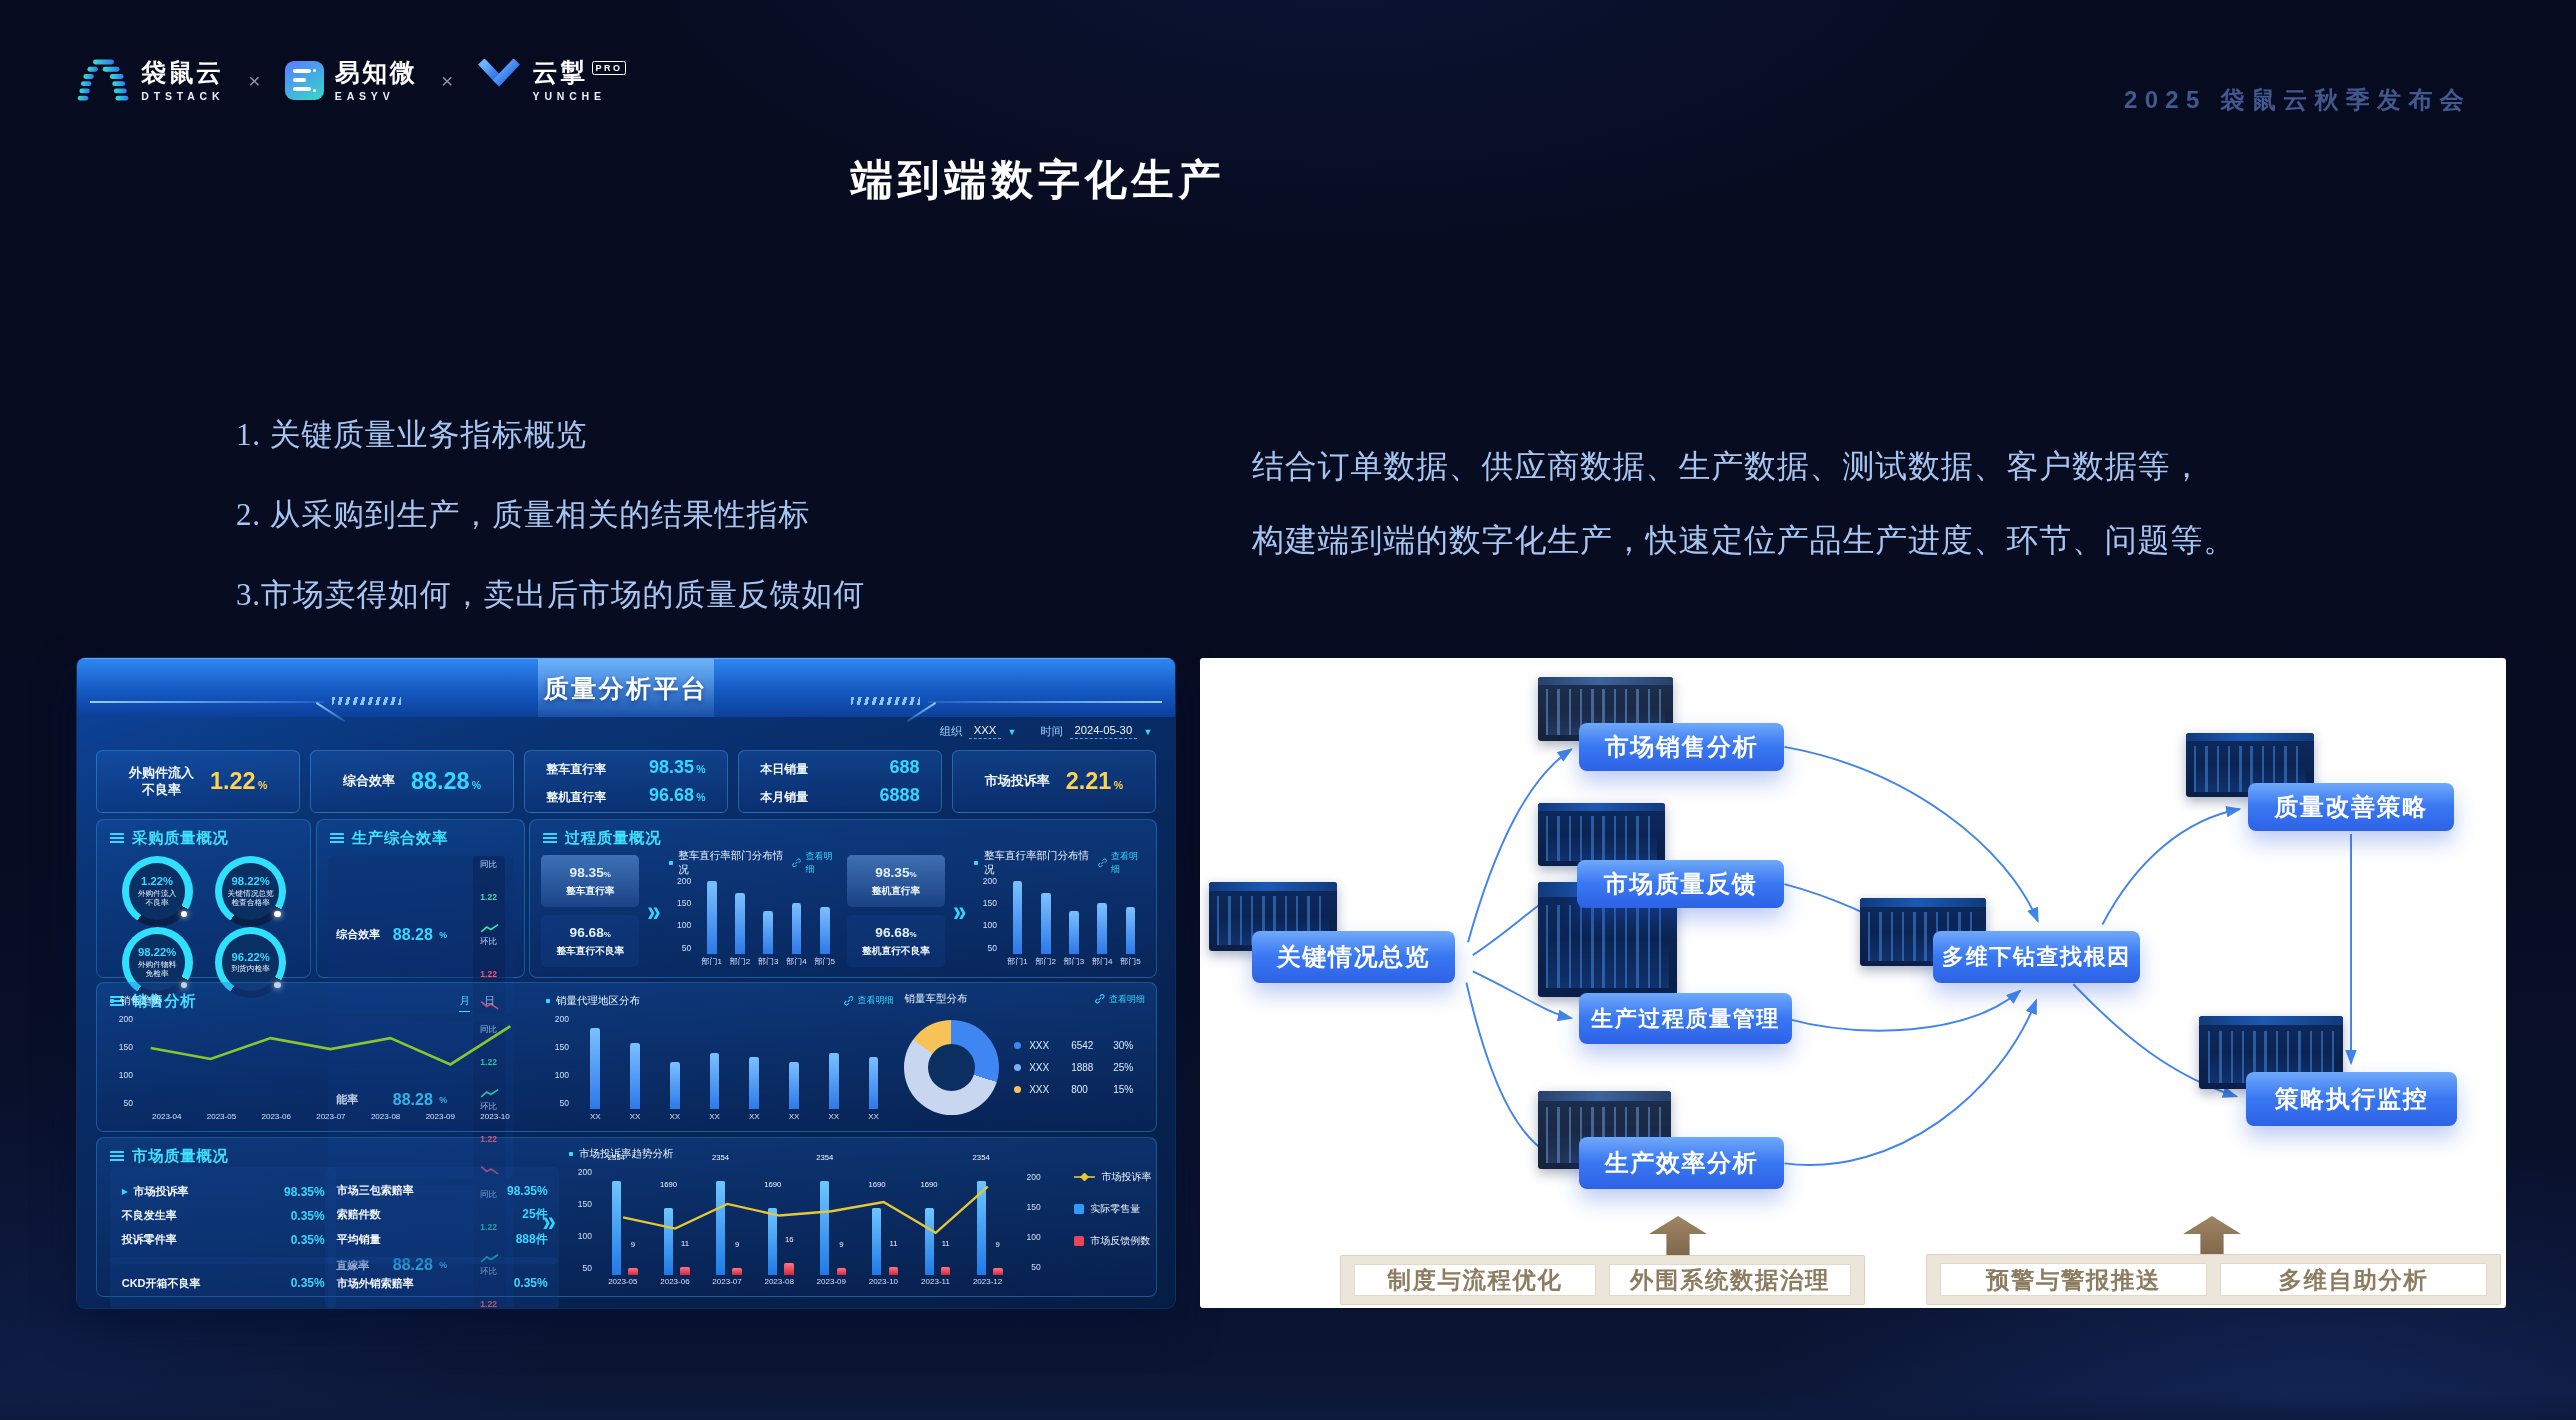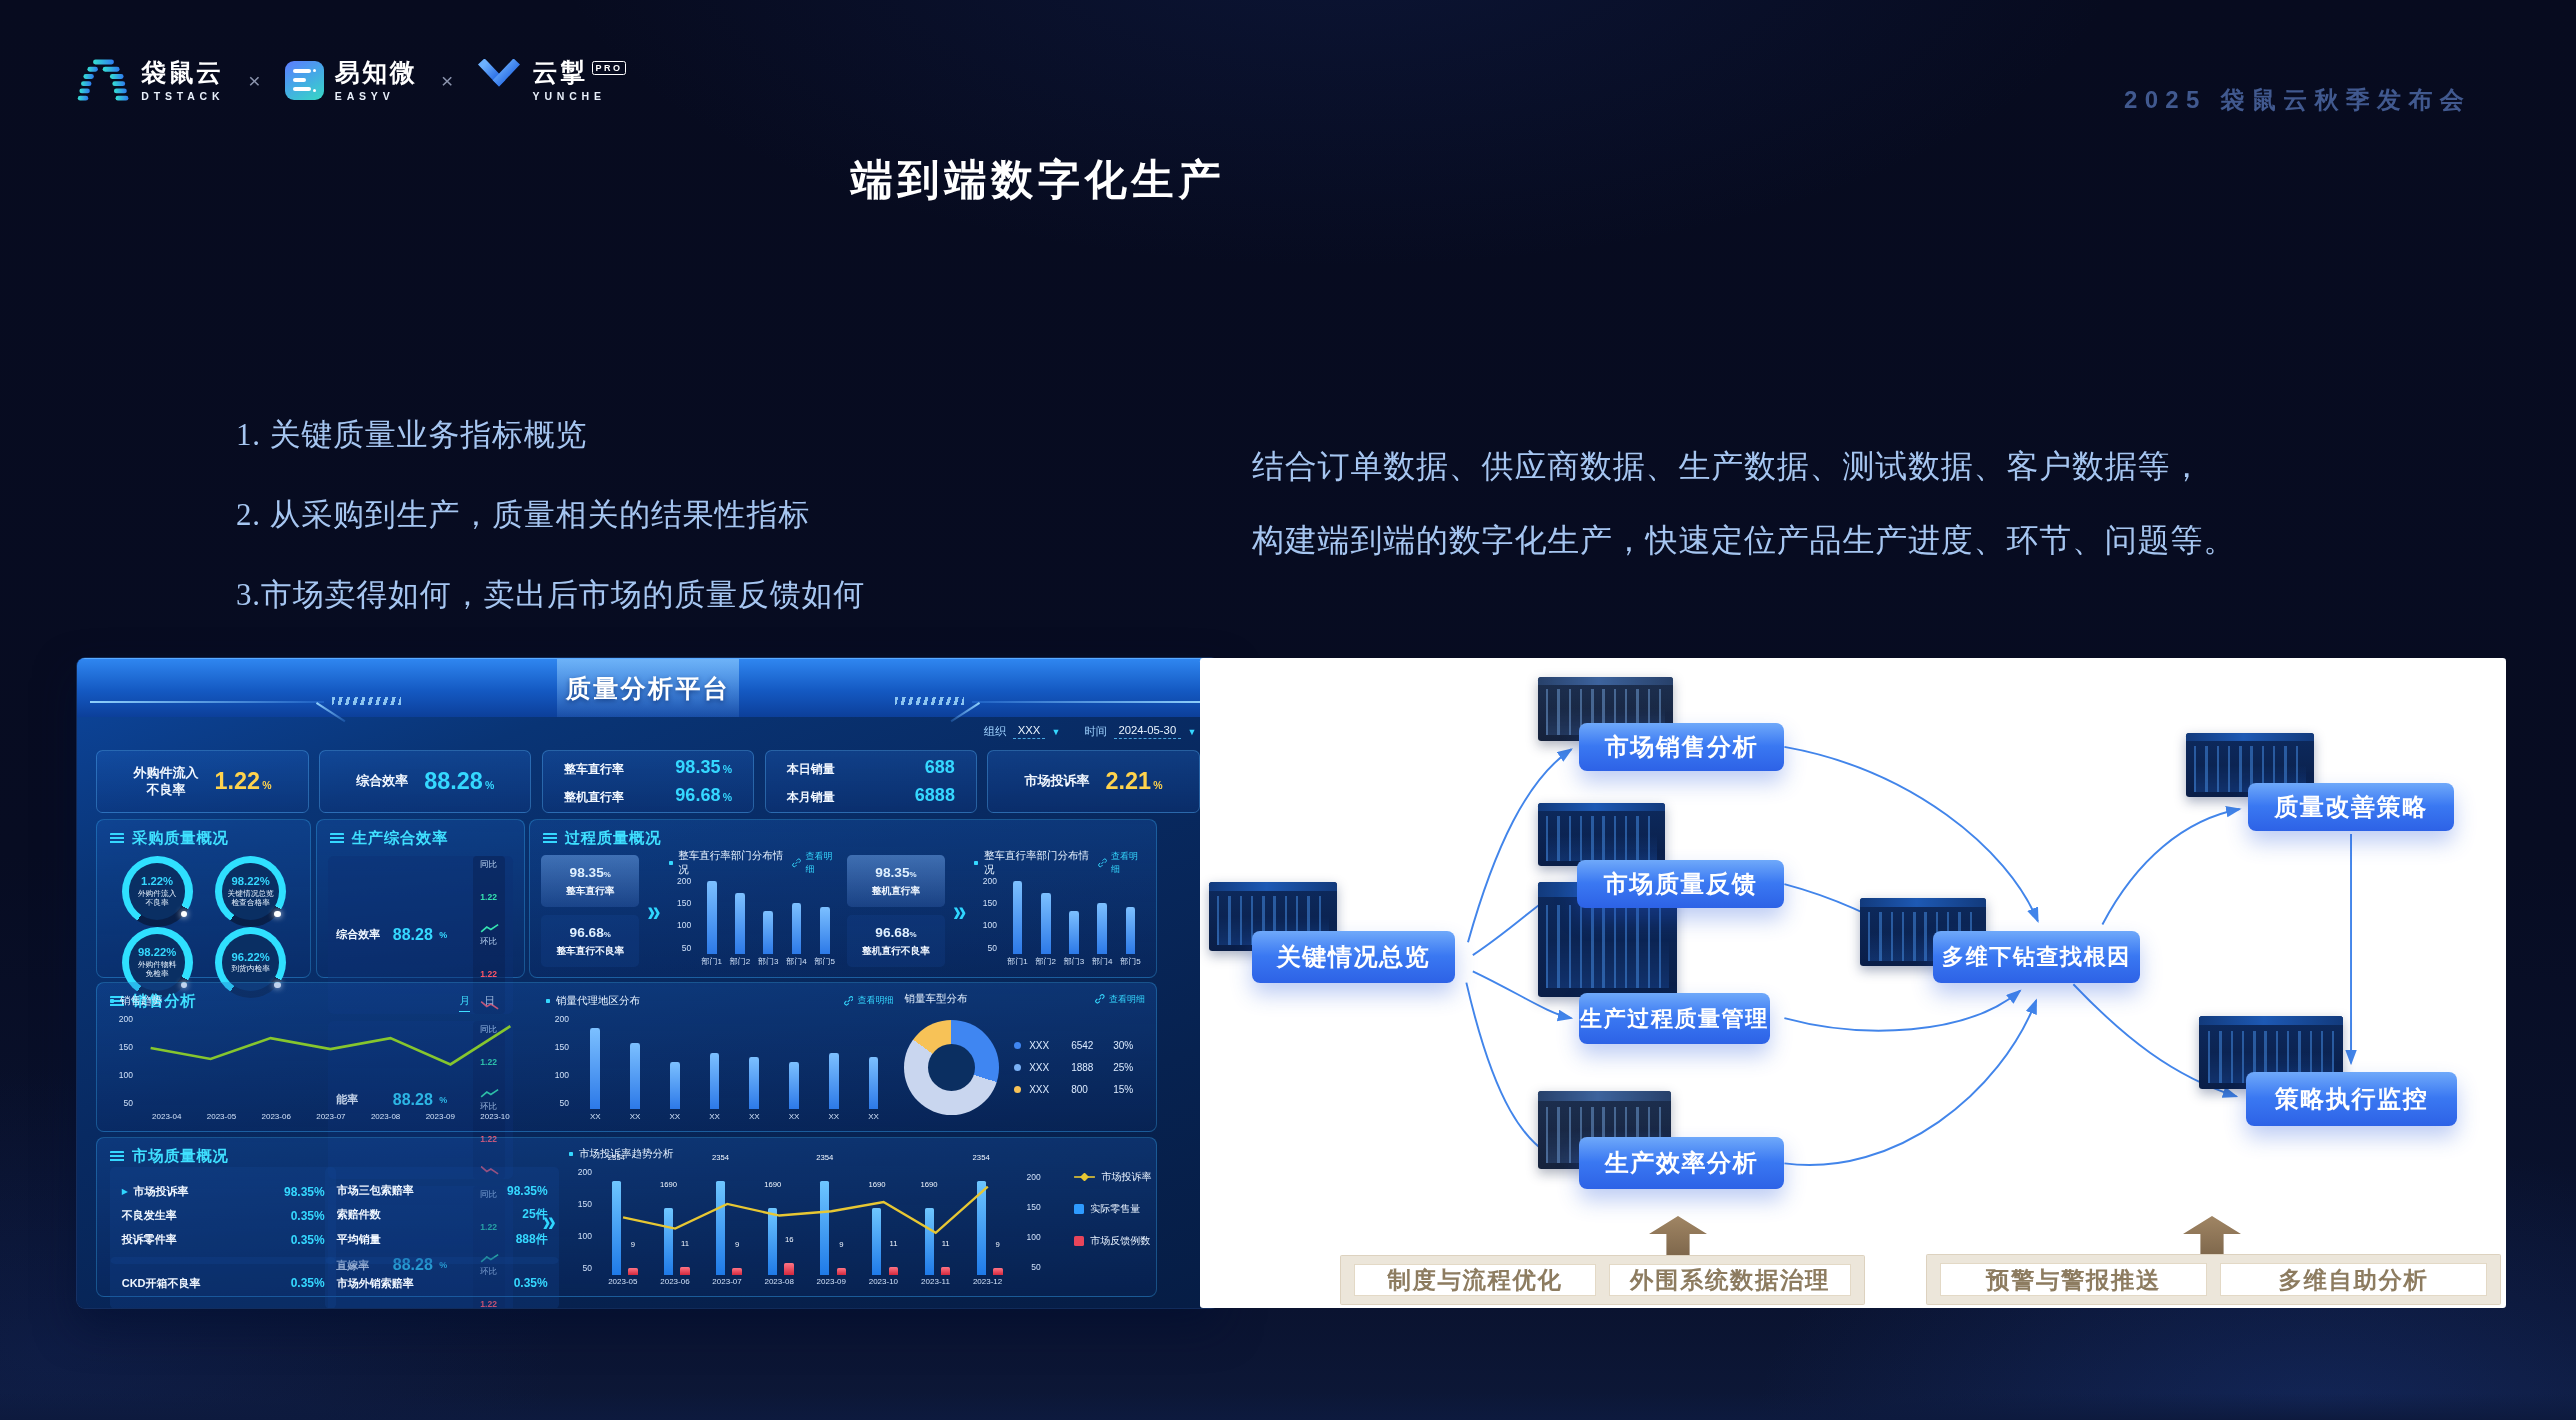--- a/index.html
+++ b/index.html
@@ -36,21 +36,21 @@
   .left-points{position:absolute;left:236px;top:414px;color:#a6c6f1;
     font-family:"Liberation Serif","DejaVu Serif",serif;font-size:31px;letter-spacing:0.8px;}
   .left-points div{margin-bottom:38px;white-space:nowrap;}
   .right-par{position:absolute;left:1252px;top:449px;color:#a6c6f1;
     font-family:"Liberation Serif","DejaVu Serif",serif;font-size:32px;letter-spacing:0.8px;line-height:1.1;}
   .right-par div{margin-bottom:39px;white-space:nowrap;}
 
   
   .dash{position:absolute;left:77px;top:658px;width:1098px;height:650px;border-radius:8px;overflow:hidden;
     background:linear-gradient(160deg,#0d47a0 0%,#093475 22%,#082a62 45%,#072250 75%,#061d45 100%);
-    box-shadow:0 0 0 0.8px rgba(70,150,255,.28), 0 18px 40px rgba(0,15,50,.55);padding-left:44px;}
+    box-shadow:0 0 0 0.8px rgba(70,150,255,.28), 0 18px 40px rgba(0,15,50,.55);}
   .dash-head{position:absolute;left:0;top:0;width:100%;height:58px;
     background:linear-gradient(180deg,#2f86f0 0%,#1459c2 55%,#0c3f9a 100%);border-top:1.6px solid #59aaff;}
   .dash-head::before{content:"";position:absolute;left:42%;top:0;width:16%;height:100%;
     background:linear-gradient(180deg,rgba(160,215,255,.55),rgba(120,185,255,.12));}
   .dash-title{position:absolute;left:0;right:0;top:13px;text-align:center;color:#fff;font-size:25px;font-weight:700;letter-spacing:2.4px;text-shadow:0 1.6px 4.8px rgba(0,30,90,.6);}
   .hdeco{position:absolute;top:42px;height:2.4px;background:linear-gradient(90deg,rgba(150,215,255,.95),rgba(60,140,240,.30));}
   .hdeco.l{left:13px;width:234px;}
   .hdeco.l::after{content:"";position:absolute;right:-27.4px;top:0.8px;width:34px;height:2.4px;background:inherit;transform:rotate(33deg);transform-origin:left top;}
   .hdeco.r{right:13px;width:234px;background:linear-gradient(270deg,rgba(150,215,255,.95),rgba(60,140,240,.30));}
   .hdeco.r::after{content:"";position:absolute;left:-27.4px;top:0.8px;width:34px;height:2.4px;background:inherit;transform:rotate(-33deg);transform-origin:right top;}
@@ -920,21 +920,21 @@
     <div class="thumb" style="left:9px;top:224px;width:128px;height:69px;"></div>
     <div class="thumb" style="left:338px;top:224px;width:139px;height:115px;"></div>
     <div class="thumb gray" style="left:338px;top:433px;width:133px;height:78px;"></div>
     <div class="thumb" style="left:660px;top:240px;width:126px;height:68px;"></div>
     <div class="thumb" style="left:986px;top:75px;width:128px;height:64px;"></div>
     <div class="thumb" style="left:999px;top:358px;width:144px;height:73px;"></div>
 
     <div class="node" style="left:52px;top:273px;width:203px;height:52px;">关键情况总览</div>
     <div class="node" style="left:379px;top:65px;width:205px;height:48px;">市场销售分析</div>
     <div class="node" style="left:377px;top:202px;width:207px;height:48px;">市场质量反馈</div>
-    <div class="node" style="left:379px;top:335px;width:191px;height:51px;font-size:22px;">生产过程质量管理</div>
+    <div class="node" style="left:379px;top:335px;width:213px;height:51px;font-size:22px;">生产过程质量管理</div>
     <div class="node" style="left:379px;top:479px;width:205px;height:52px;">生产效率分析</div>
     <div class="node" style="left:733px;top:273px;width:207px;height:52px;font-size:22px;">多维下钻查找根因</div>
     <div class="node" style="left:1048px;top:125px;width:206px;height:48px;">质量改善策略</div>
     <div class="node" style="left:1046px;top:414px;width:211px;height:54px;">策略执行监控</div>
 
     <div class="uparrow" style="left:449px;top:558px;"></div>
     <div class="uparrow" style="left:983px;top:558px;"></div>
 
     <div class="bgroup" style="left:726px;top:596px;width:575px;height:51px;">
       <div class="bbox">预警与警报推送</div>

